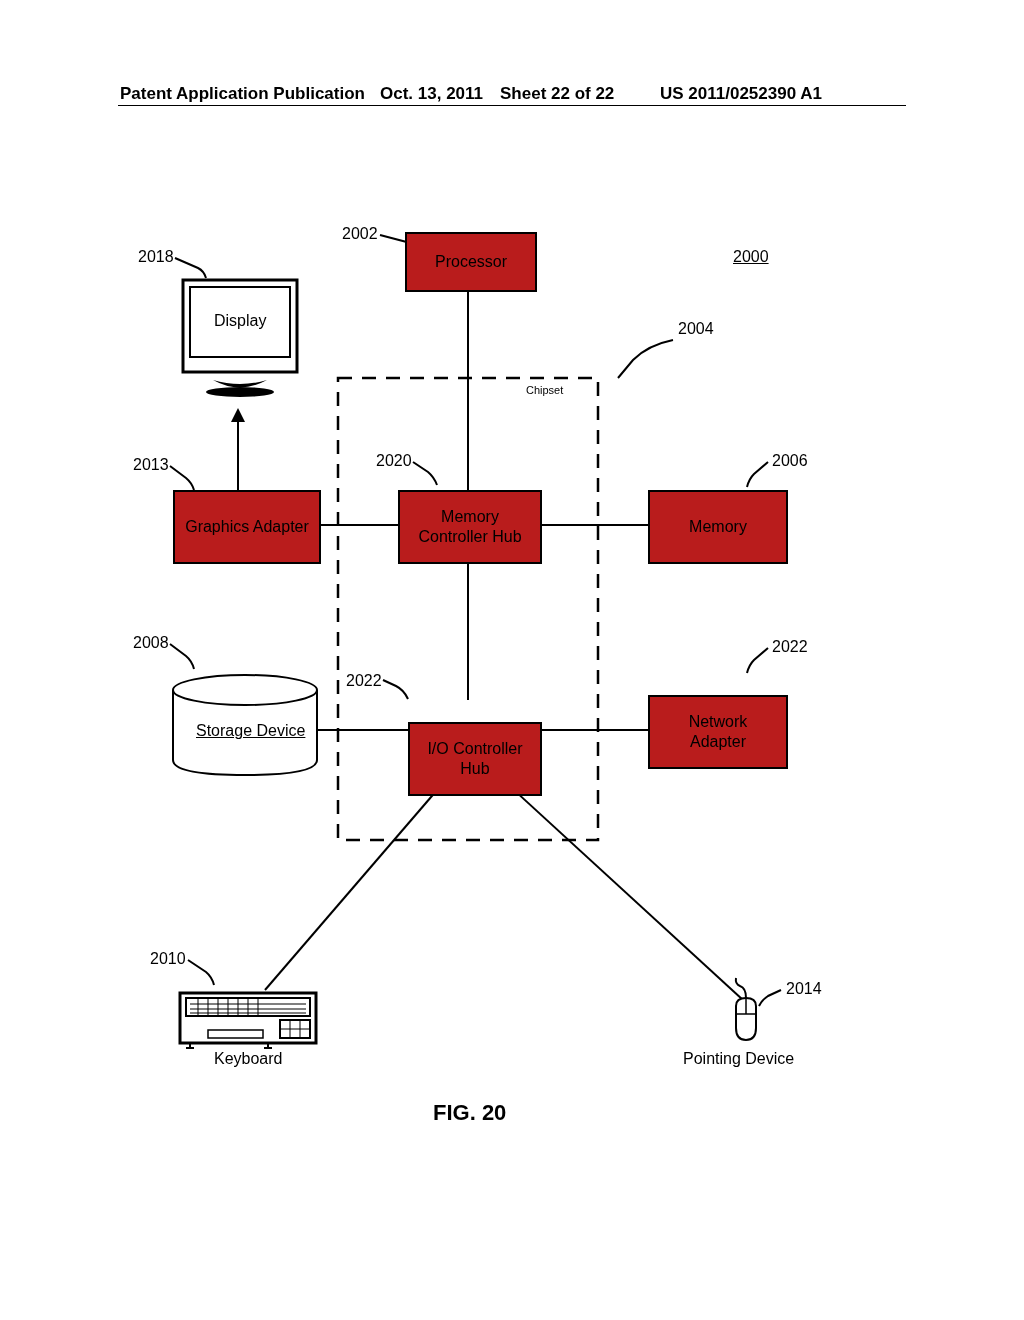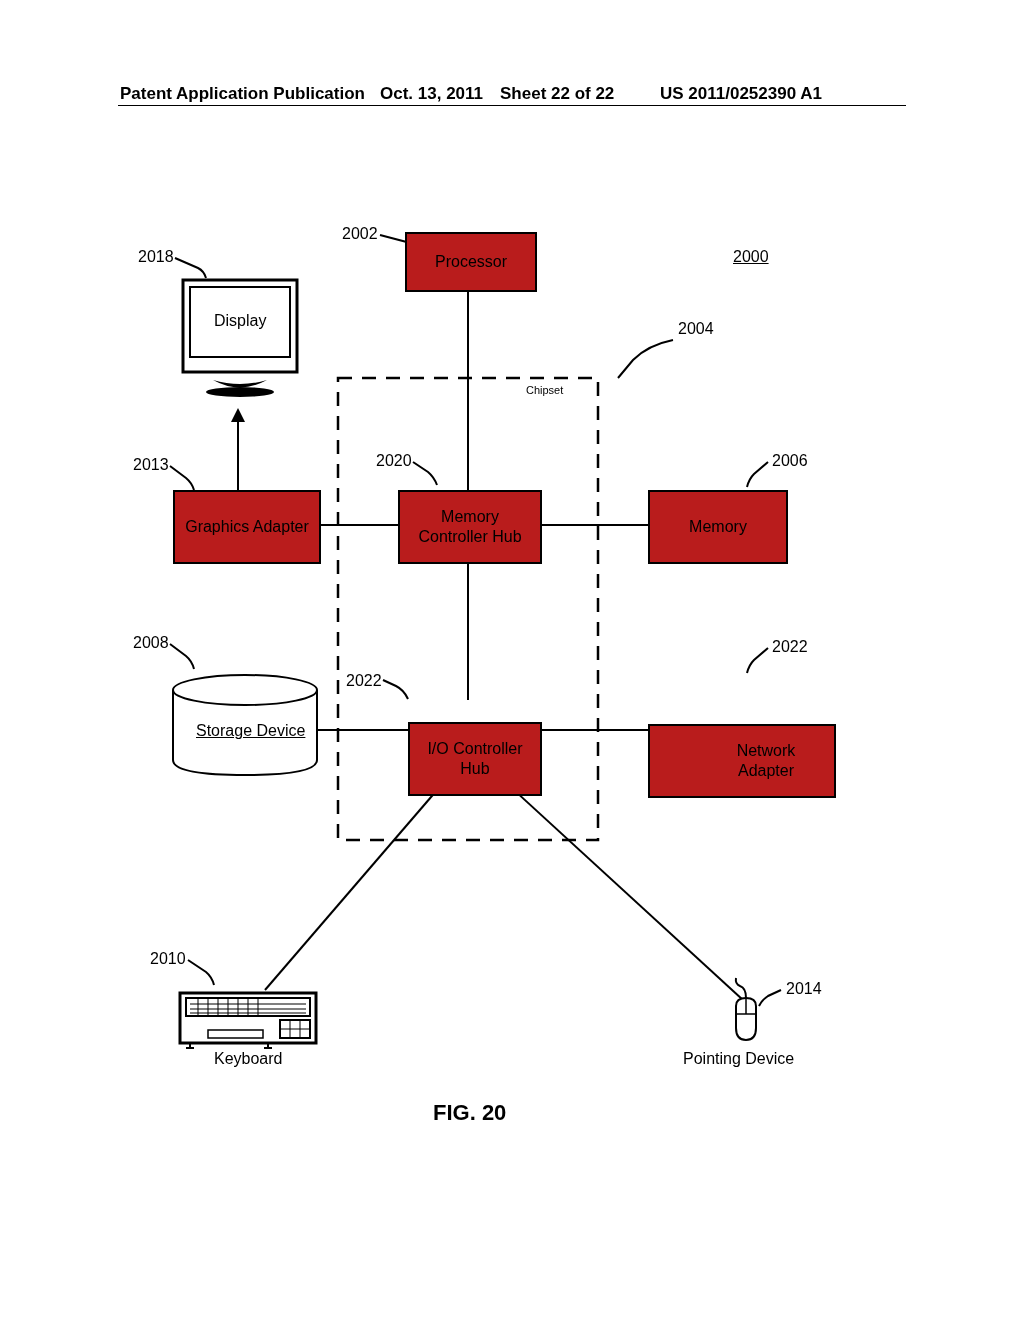--- a/index.html
+++ b/index.html
@@ -199,21 +199,21 @@
     <span>Memory</span>
   </div>
 
   <div class="label" style="left:78px; top:522px;text-decoration:underline;">Storage Device</div>
 
   <div class="box" style="left:290px; top:498px; width:130px; height:70px; white-space:pre-line;margin-top:24px;">
     <span>I/O Controller
 Hub</span>
   </div>
 
-  <div class="box" style="left:530px; top:524px; width:136px; height:70px; white-space:pre-line;padding-left:48px;">
+  <div class="box" style="left:530px; top:495px; width:136px; height:70px; white-space:pre-line;">
     <span>Network
 Adapter</span>
   </div>
 
   <div class="label" style="left:96px; top:850px;">Keyboard</div>
 
   <div class="label" style="left:565px; top:850px;">Pointing Device</div>
 
   <div class="label" style="left:224px; top:25px;">2002</div>
   <div class="label" style="left:20px; top:48px;">2018</div>

